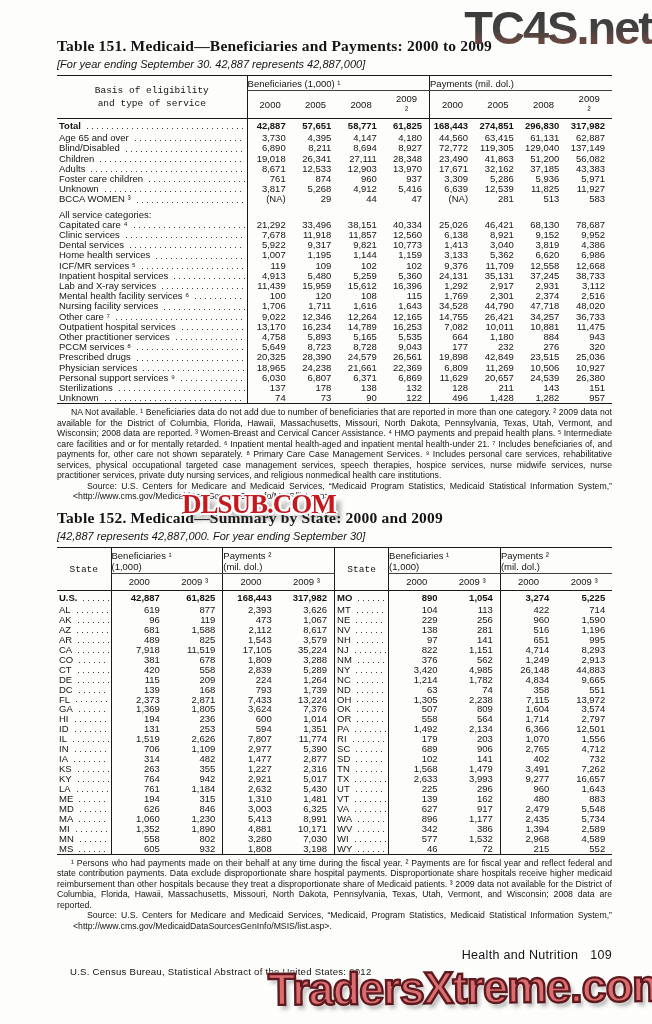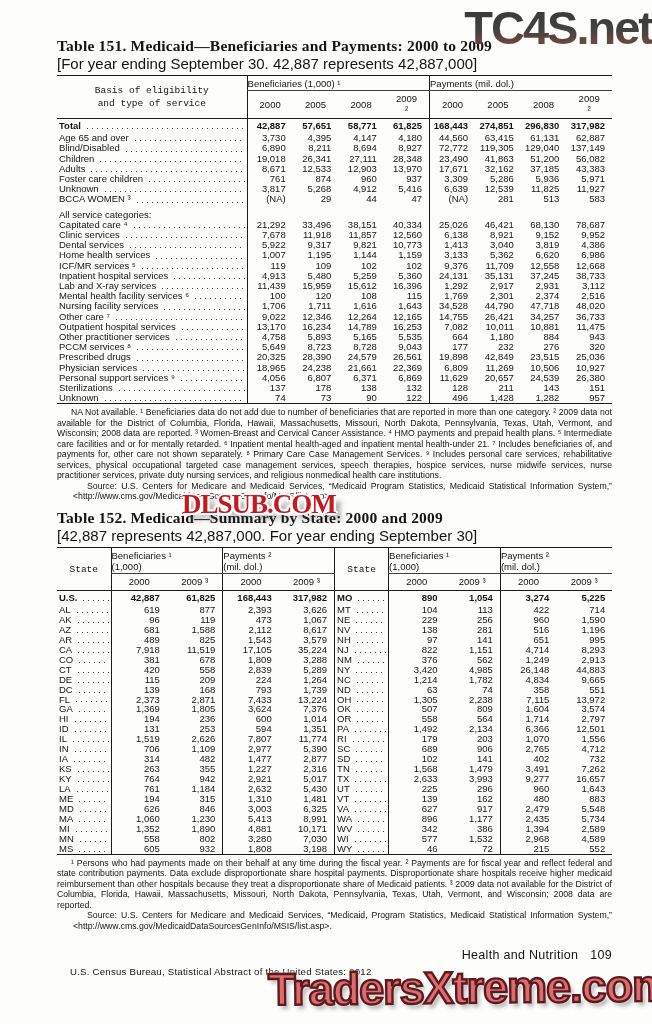--- a/index.html
+++ b/index.html
@@ -2,21 +2,21 @@
 <html><head>
 <meta charset="utf-8">
 <style>
   html,body{margin:0;padding:0;background:#e9e9e9;}
   .page{position:relative;width:652px;height:1024px;background:#fdfdfc;overflow:hidden;
         font-family:"Liberation Sans","DejaVu Sans",sans-serif;color:#141414;}
 
   
   .tbl-title{font-family:"Liberation Serif","DejaVu Serif",serif;font-weight:700;
              font-size:15.5px;line-height:18px;margin:0;letter-spacing:.2px;}
-  .bracket{font-size:15px;line-height:10px;margin:4px 0 0 0;}
+  .bracket{font-size:11px;line-height:10px;margin:4px 0 0 0;font-style:italic;}
 
   
   table{border-collapse:collapse;table-layout:fixed;width:555px;font-size:9.5px;
         border-top:1.5px solid #1a1a1a;border-bottom:1.5px solid #1a1a1a;margin-top:6px;}
   th{font-weight:400;padding:0;}
   td{padding:0;}
   .vl{border-left:1px solid #1a1a1a;}
   .grp{border-bottom:1px solid #404040;text-align:left;padding:2px 0 1px;white-space:pre-line;line-height:11px;margin-left:42px;}
   .yr{text-align:center;padding:2px 12px 3px;border-bottom:1.5px solid #1a1a1a;}
   .stub-h{text-align:center;white-space:pre-line;line-height:13px;border-bottom:1.5px solid #1a1a1a;font-family:Liberation Mono, monospace;}
@@ -486,21 +486,21 @@
             <td class="num">10,506</td>
             <td class="num">10,927</td>
           </tr>
           <tr>
             <td class="stub">
               <div class="sw">
                 <span class="lbl">Personal support services ⁹</span>
                 <span class="dots"></span>
               </div>
             </td>
-            <td class="num vl">4,056</td>
+            <td class="num vl">6,030</td>
             <td class="num">6,807</td>
             <td class="num">6,371</td>
             <td class="num">6,869</td>
             <td class="num vl">11,629</td>
             <td class="num">20,657</td>
             <td class="num">24,539</td>
             <td class="num">26,380</td>
           </tr>
           <tr>
             <td class="stub">

